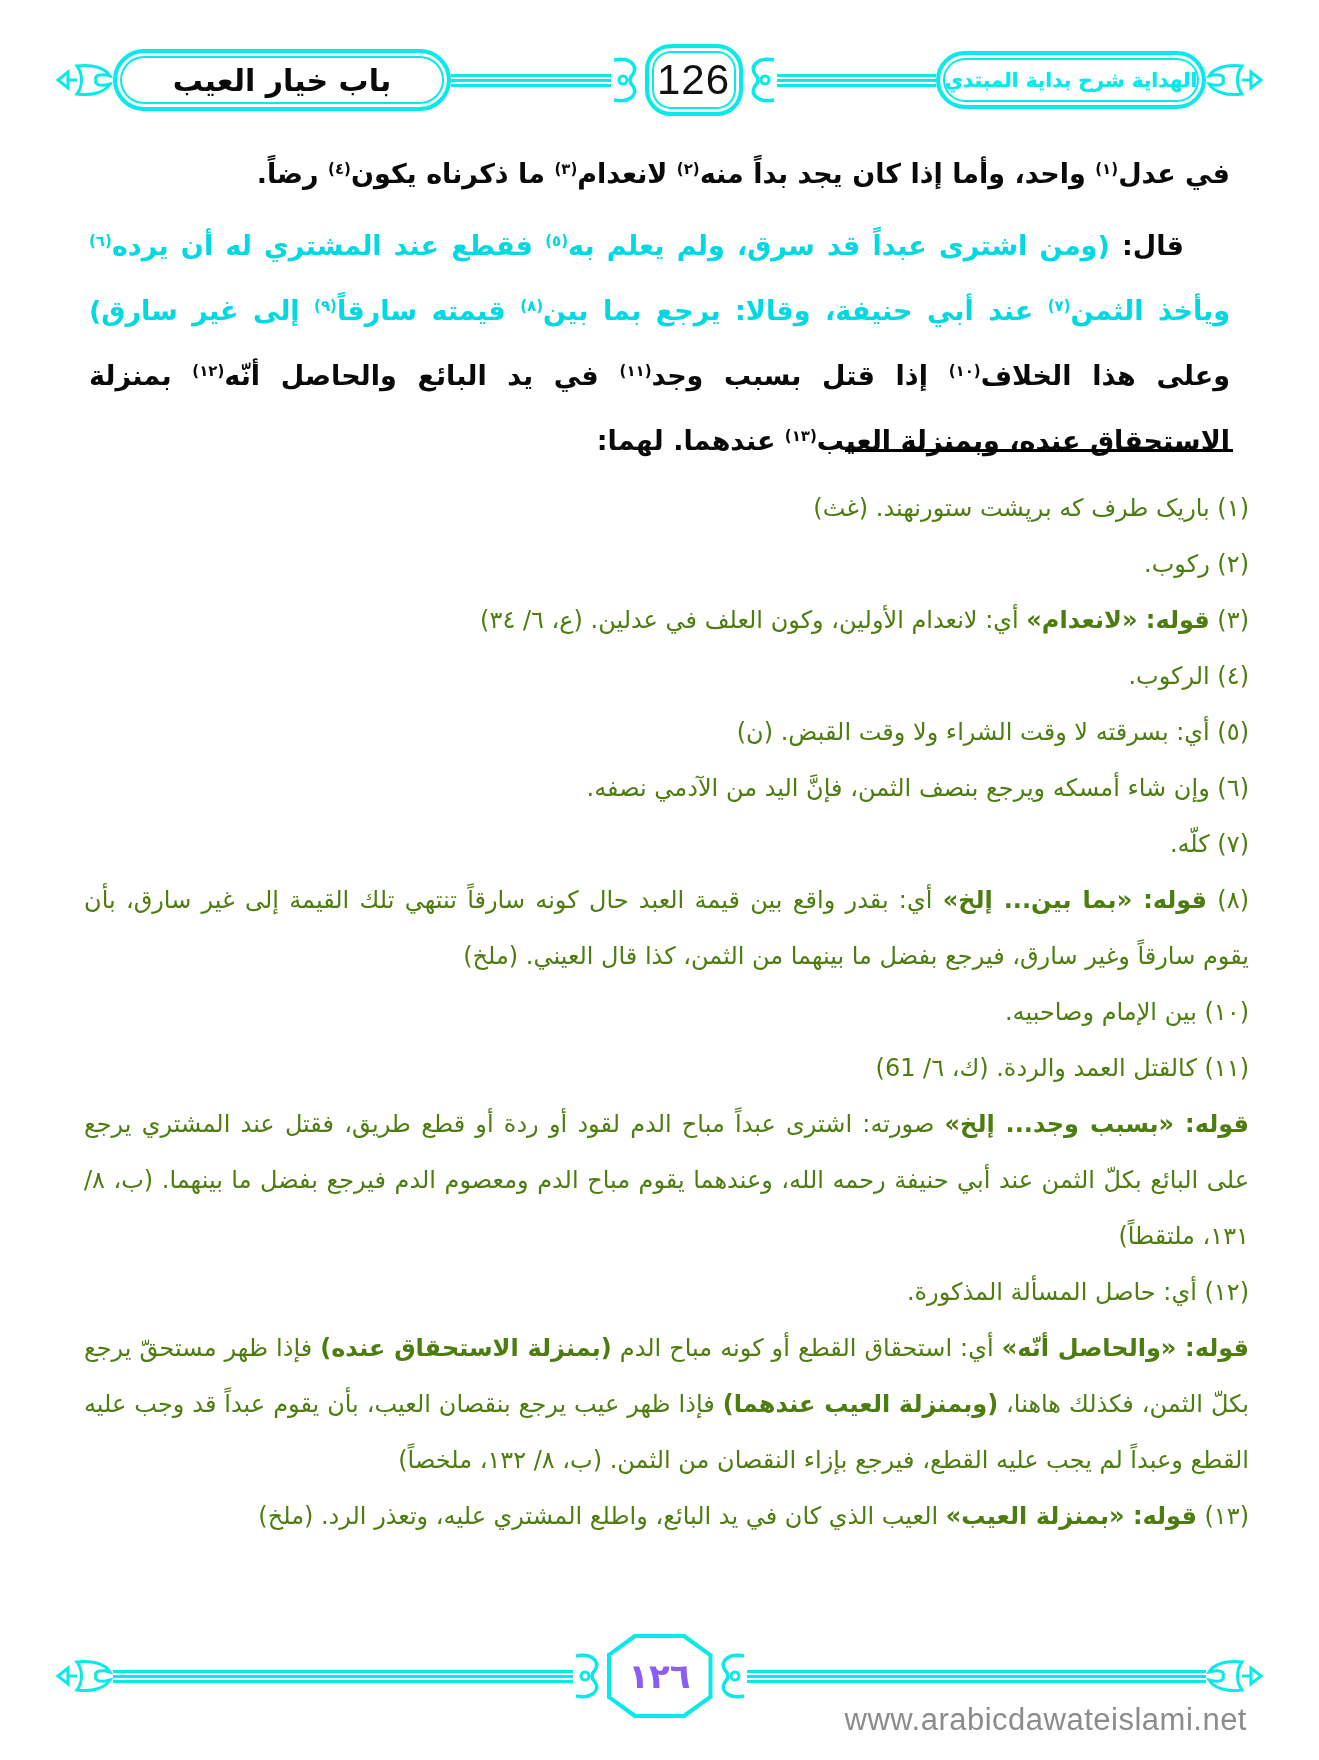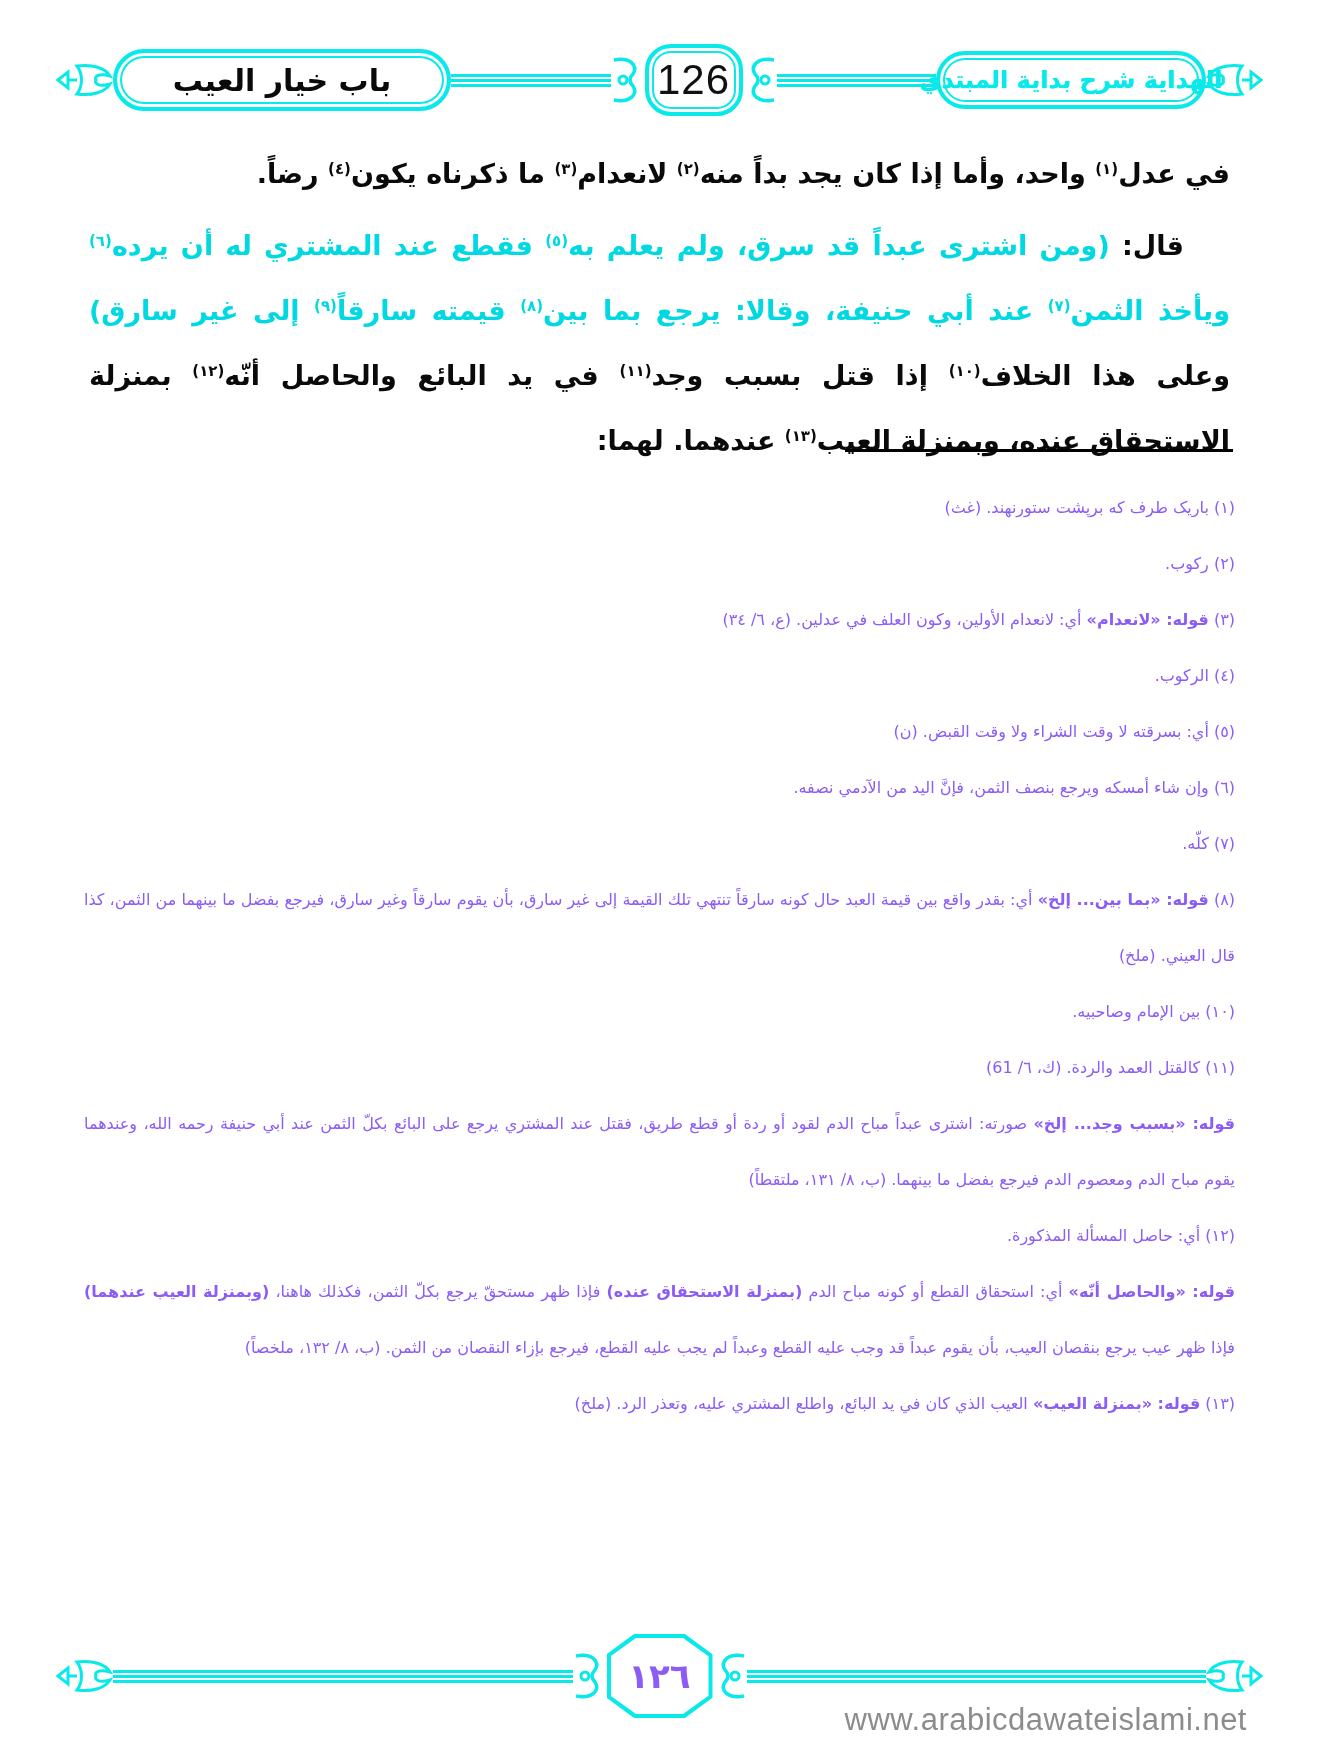--- a/index.html
+++ b/index.html
@@ -38,21 +38,21 @@
   .pill-chapter span{
     font-size:30px;font-weight:700;color:#0a0a0a;direction:rtl;
   }
   .pill-num{width:98px;height:72px;border-radius:26px;}
   .pill-num span{
     font-family:"Liberation Sans",sans-serif;
     font-size:42px;color:#111;letter-spacing:1px;
   }
   .pill-title{width:270px;height:58px;border-radius:30px;}
   .pill-title span{
-    font-size:24px;font-weight:700;color:var(--cyan);direction:rtl;
+    font-size:20px;font-weight:700;color:var(--cyan);direction:rtl;
     text-shadow:0 0 1px var(--cyan);
     white-space:nowrap;
   }
   .orn{flex:none;display:block;}
   .mirror{transform:scaleX(-1);}
 
   .octagon-outer{
     flex:none;width:106px;height:84px;background:var(--cyan);
     clip-path:polygon(26% 0,74% 0,100% 24%,100% 76%,74% 100%,26% 100%,0 76%,0 24%);
     display:flex;
@@ -80,24 +80,24 @@
     letter-spacing:-1px;
   }
   .cyan{color:var(--cyan-text);}
 
   .fn-sep{
     position:absolute;top:449px;right:86px;width:388px;
     border-top:3px solid #000;
   }
 
   .footnotes{
-    position:absolute;top:480px;right:84px;left:84px;height:1146px;
+    position:absolute;top:480px;right:70px;left:84px;height:1146px;
     overflow:hidden;
     direction:rtl;text-align:justify;
-    font-size:16px;font-weight:400;color:#8b5cf6;
+    font-size:24px;font-weight:400;color:#4d7c0f;
     line-height:56px;
   }
   .footnotes p{margin:0;}
   .bold{font-weight:700;}
 
   
   .watermark{
     position:absolute;top:1702px;right:72px;
     font-family:"Liberation Sans",sans-serif;
     font-size:31px;color:#8c8c8c;

